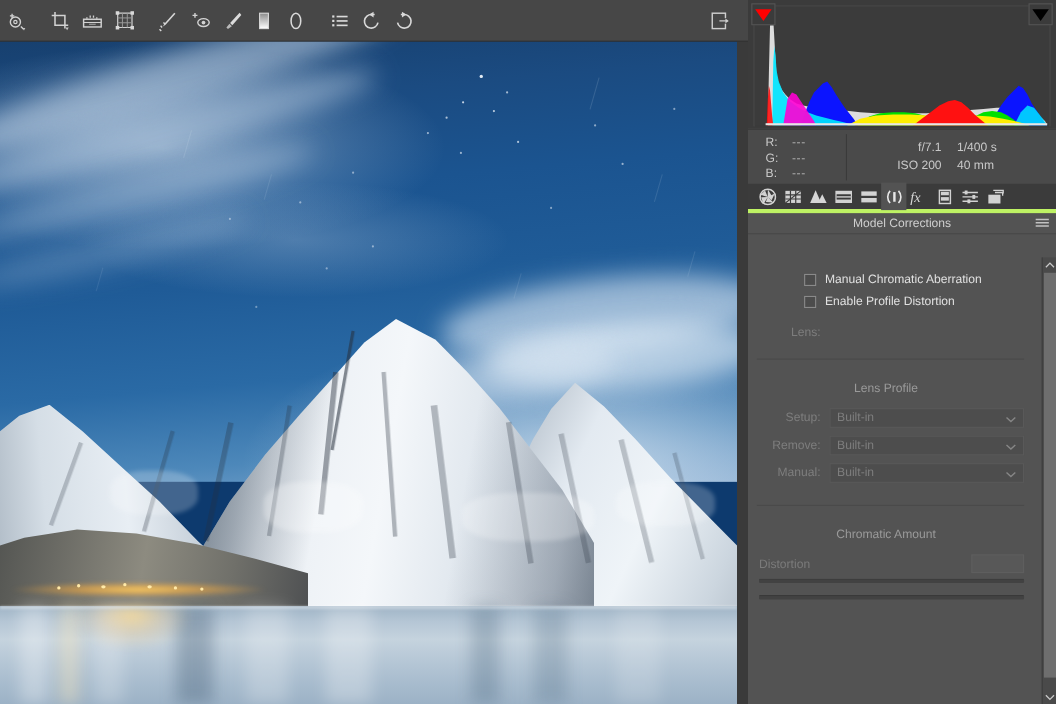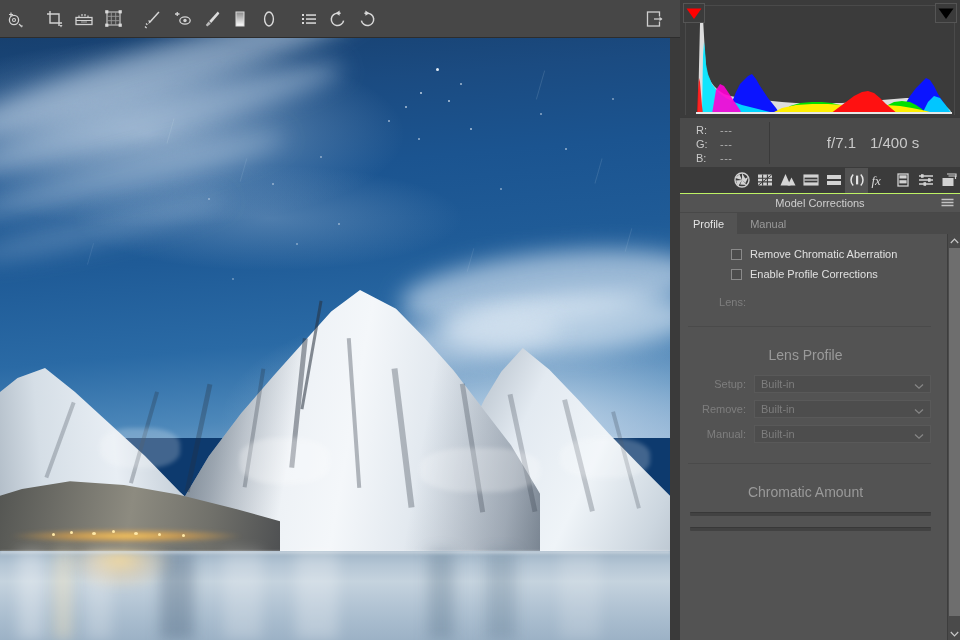--- a/index.html
+++ b/index.html
@@ -141,33 +141,32 @@
     border-top:1px solid #3a3a3a;
   }
   #rgbvals {
     width:90px; padding-left:16px; font-size:11px; color:#c9c9c9; line-height:14px;
     border-right:1px solid #3a3a3a; height:42px; padding-top:1px;
   }
   #rgbvals .row { display:flex; }
   #rgbvals .lab { width:24px; }
   #rgbvals .val { color:#b0b0b0; letter-spacing:0.5px; }
   #exif {
-    flex:1; text-align:center; font-size:15px; color:#c9c9c9; line-height:17px;
+    flex:1; text-align:center; font-size:11px; color:#c9c9c9; line-height:17px;
     padding-right:6px;
   }
   #exif .ln { display:flex; justify-content:center; gap:14px; }
   #exif .c { min-width:52px; text-align:right; }
   #exif .c2 { min-width:50px; text-align:left; }
 
   
   #tabbar {
     position:absolute; left:0; top:167px; width:280px; height:27px;
     background:#3b3b3b; display:flex; align-items:center; padding-left:6px;
-    border-bottom:1px solid #bef264;
-    justify-content:flex-end;
+    border-bottom:4px solid #bef264;
   }
   .tabicon {
     width:23px; height:25px; display:flex; align-items:center; justify-content:center;
     cursor:pointer;
   }
   .tabicon.active { background:#535353; }
 
   
   #paneltitle {
     position:absolute; left:0; top:194px; width:280px; height:19px;
@@ -209,21 +208,21 @@
     padding-right:8px; flex: 0 0 74px;
   }
   .fselect {
     flex:1; height:18px; background:#4b4b4b; border:1px solid #5c5c5c;
     display:flex; align-items:center; padding:0 6px; font-size:11px; color:#8e8e8e;
     position:relative; cursor:pointer;
   }
   .fselect .chev { position:absolute; right:6px; top:4px; }
 
   .sect-title {
-    text-align:center; font-size:14px; color:#9a9a9a; margin:20px 0 12px 0;
+    text-align:center; font-size:11px; color:#9a9a9a; margin:20px 0 12px 0;
     padding-right:16px;
   }
   .divider { height:1px; background:#4a4a4a; margin: 0 16px 0 8px; }
 
   .sliderblock { padding: 0 16px 0 10px; margin-bottom: 11px; }
   .sliderhead { display:flex; align-items:center; justify-content:space-between; }
   .slidername { font-size:11px; color:#8a8a8a; }
   .slidervalbox {
     width:48px; height:17px; background:#5a5a5a; border:1px solid #636363;
   }
@@ -518,20 +517,24 @@
         <div class="row">
             <span class="lab">B:</span>
             <span class="val">---</span>
           </div>
       </div>
       <div id="exif">
         <div class="ln">
           <span class="c">f/7.1</span>
           <span class="c2">1/400 s</span>
         </div>
+        <div class="ln">
+          <span class="c">ISO 200</span>
+          <span class="c2">40 mm</span>
+        </div>
       </div>
     </div>
 
     <div id="tabbar">
       <div class="tabicon" title="Basic">
         <svg width="16" height="16" viewBox="0 0 16 16">
           <circle cx="8" cy="8" r="7" fill="none" stroke="#d2d2d2" stroke-width="1.4"></circle>
           <path d="M8 1 L11.5 7 L8 8 Z M14.3 5 L11.5 11 L8 8 Z M13 13 L6.2 12.6 L8 8 Z M4 14.6 L2 8.4 L8 8 Z M1.2 6 L5.5 2.2 L8 8 Z" fill="#d2d2d2"></path>
         </svg>
       </div>
@@ -599,40 +602,32 @@
 
     <div id="paneltitle">
       <span>Model Corrections</span>
       <div id="panelmenu" title="Panel menu">
         <svg width="13" height="12" viewBox="0 0 13 12">
           <path d="M0.5 2.5 h12 M0.5 5.5 h12 M0.5 8.5 h12" stroke="#c2c2c2" stroke-width="1.4"></path>
         </svg>
       </div>
     </div>
 
-    <div id="subtabs">
-      <div class="subtab active">
-          <span>Profile</span>
-        </div>
-      <div class="subtab">
-          <span>Manual</span>
-        </div>
-    </div>
 
     <div id="panelbody">
       <div id="panelinner">
 
         <div class="cbrow">
           <div class="cbox"></div>
-          <span class="cblabel">Remove Chromatic Aberration</span>
+          <span class="cblabel">Manual Chromatic Aberration</span>
         </div>
 
         <div class="cbrow" style="margin-bottom:16px;">
           <div class="cbox"></div>
-          <span class="cblabel">Enable Profile Corrections</span>
+          <span class="cblabel">Enable Profile Distortion</span>
         </div>
 
         <div class="frow dim">
           <div class="flabel">Lens:</div>
         </div>
 
         <div class="divider" style="margin-top:18px;"></div>
         <div class="sect-title">Lens Profile</div>
 
         <div class="frow dim">
@@ -668,20 +663,24 @@
                   <path d="M1 1.5 L5 5.2 L9 1.5" fill="none" stroke="#9a9a9a" stroke-width="1.3"></path>
                 </svg>
             </span>
           </div>
         </div>
 
         <div class="divider" style="margin-top:20px;"></div>
         <div class="sect-title">Chromatic Amount</div>
 
         <div class="sliderblock dim">
+          <div class="sliderhead">
+            <span class="slidername">Distortion</span>
+            <span class="slidervalbox"><span></span></span>
+          </div>
           <div class="slidertrack"></div>
         </div>
 
         <div class="sliderblock dim">
           <div class="slidertrack"></div>
         </div>
 
       </div>
     </div>
 

